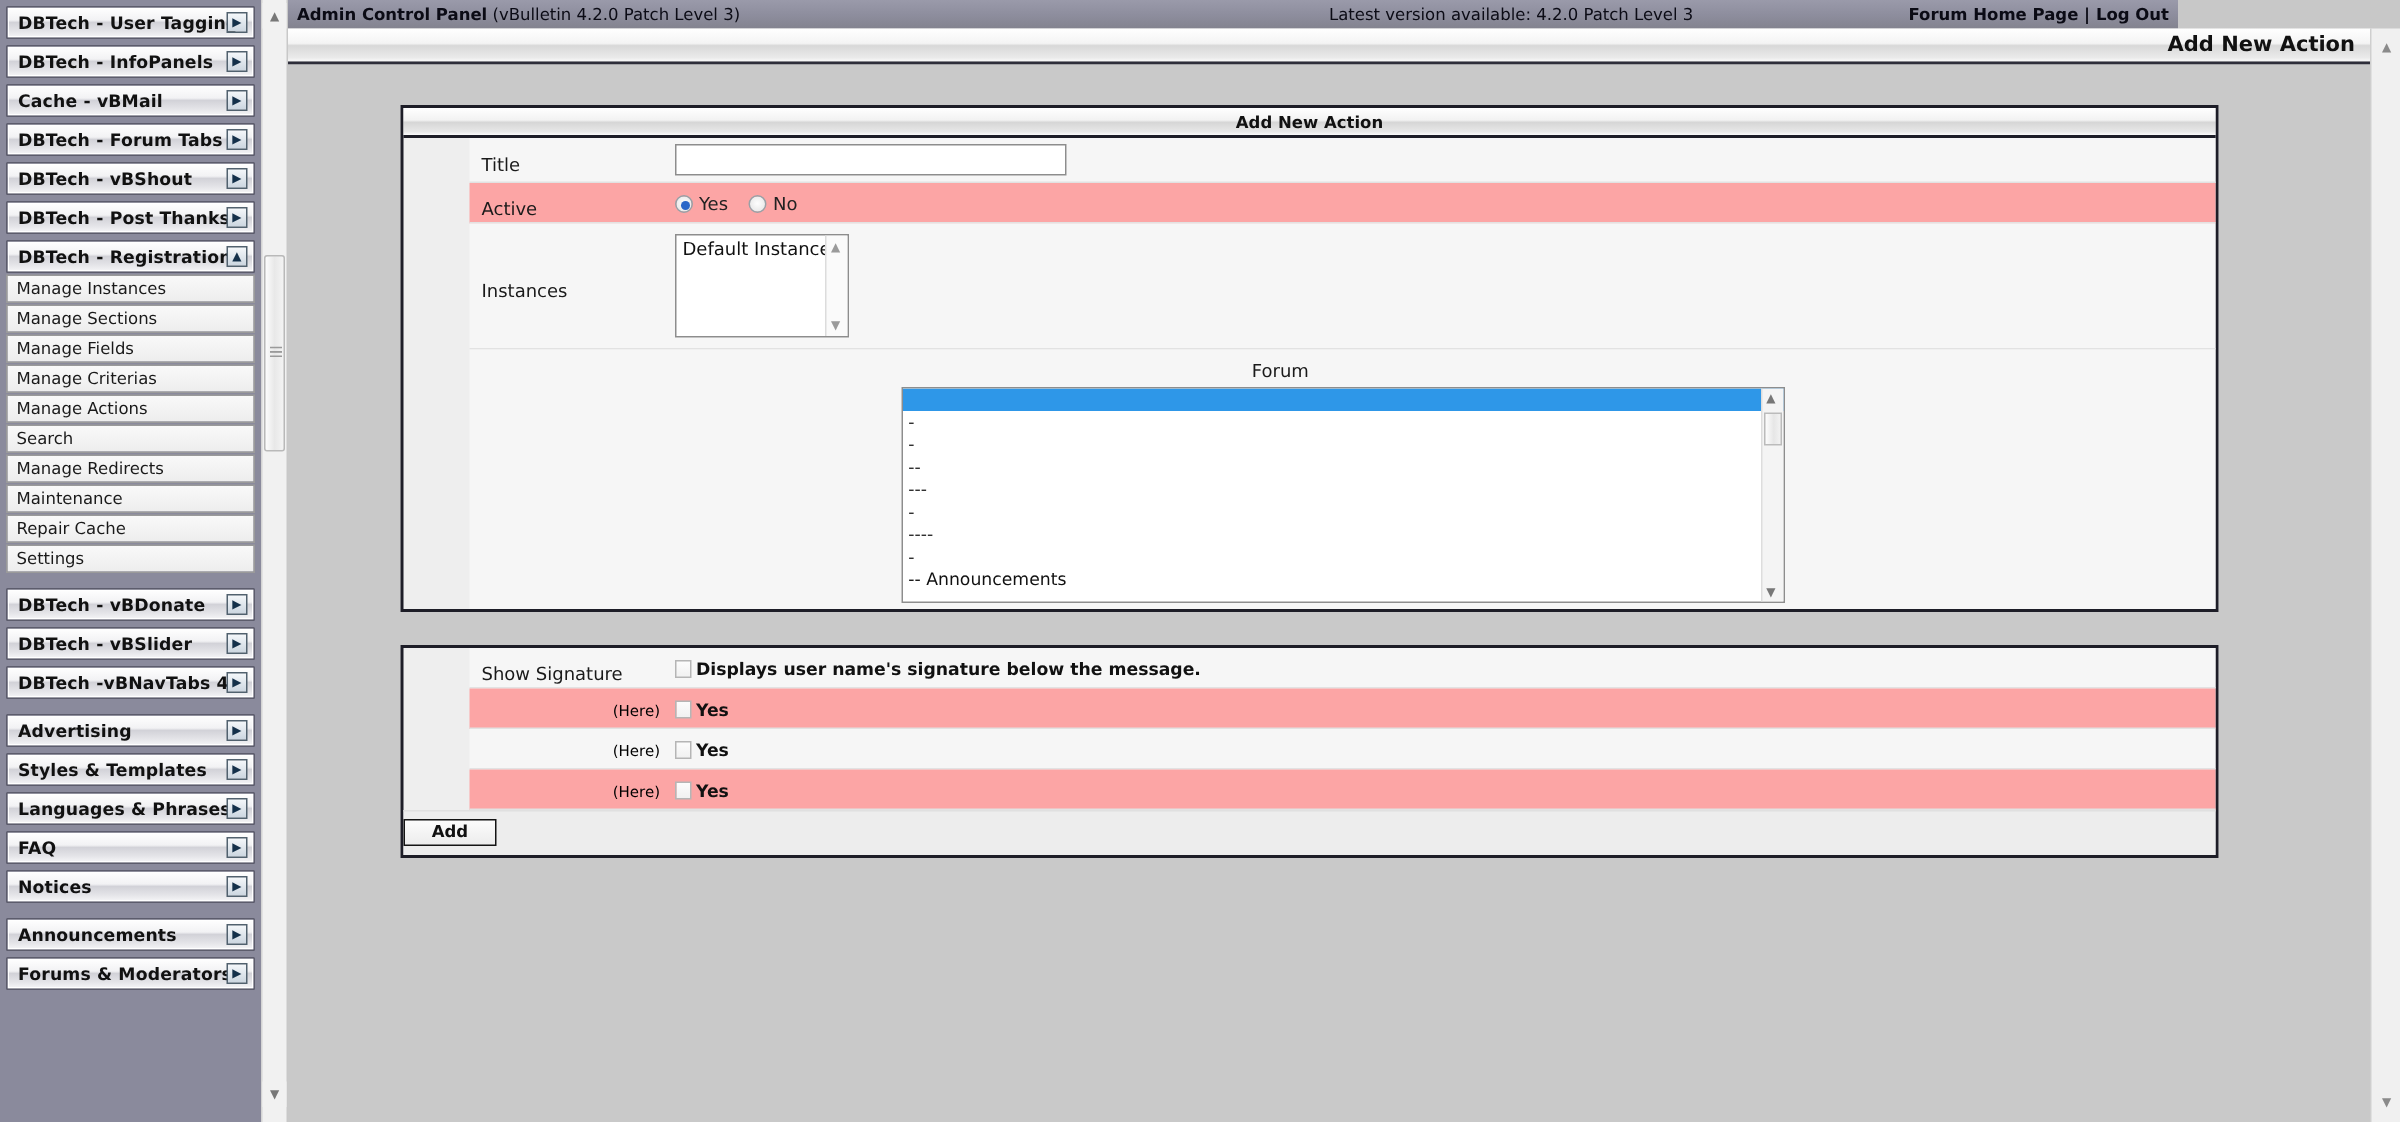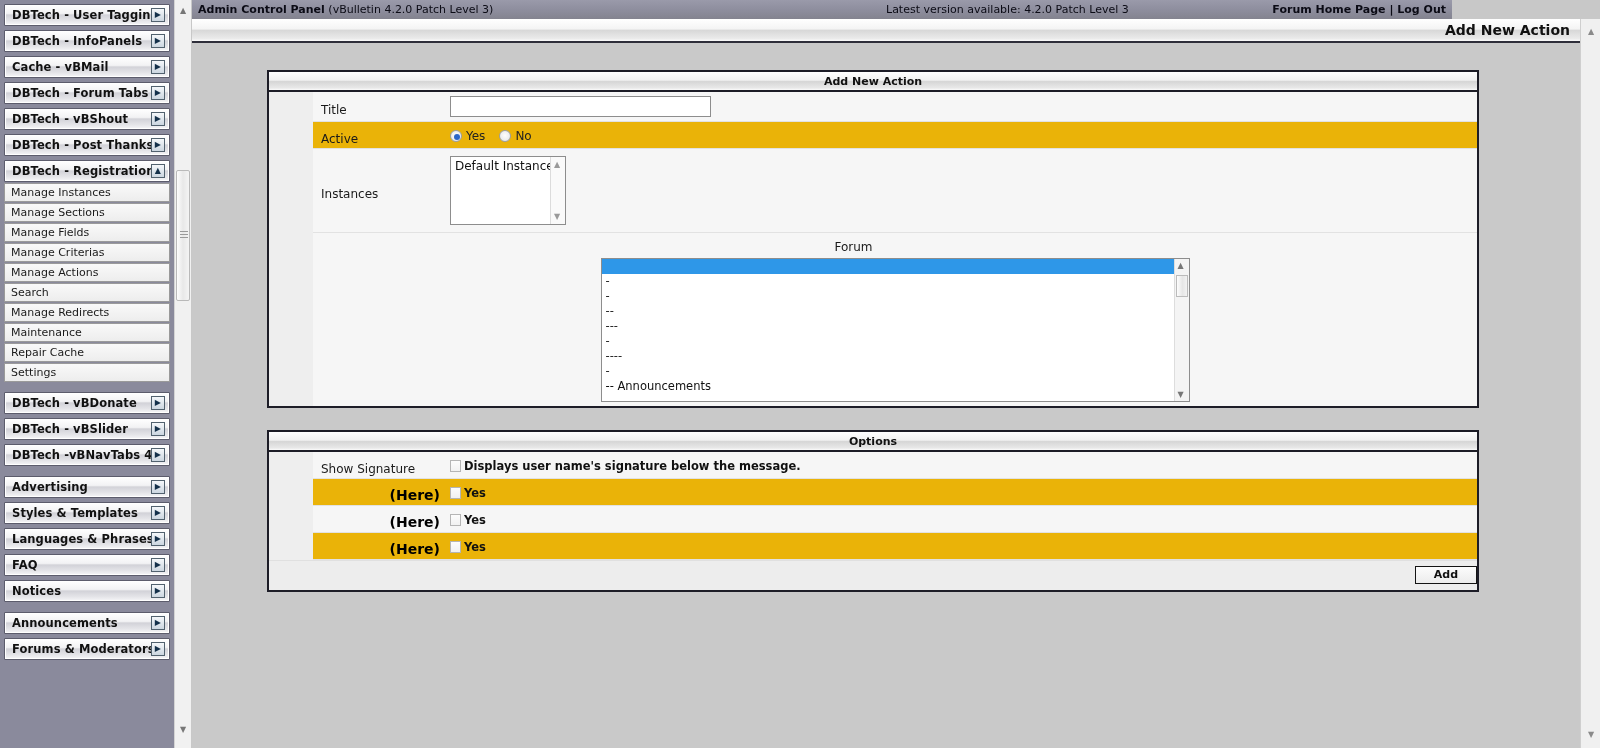--- a/index.html
+++ b/index.html
@@ -146,29 +146,29 @@
     display: flex; align-items: center; justify-content: center;
     font-weight: bold; font-size: 11px; color: #111;
   }
   .frow {
     display: flex; align-items: center;
     min-height: 27px;
     border-bottom: 1px solid #e2e2e2;
     margin-left: 44px;
   }
   .frow.alt { background: #f6f6f6; }
-  .frow.norm { background: #eab308; }
+  .frow.norm { background: #fca5a5; }
   .flabel {
     width: 137px;
     padding: 7px 0 0 8px;
     font-size: 12px; color: #1a1a1a;
     flex: none;
   }
   .flabel.here {
-    font-weight: bold; font-size: 14px; text-align: right;
+    font-weight: normal; font-size: 10px; text-align: right;
     padding-right: 10px; padding-top: 5px; color: #000;
   }
   .fctrl { padding: 4px 0 4px 0; flex: 1; }
 
   input.txt {
     width: 261px; height: 21px;
     border: 1px solid #8d8d8d;
     background: #fff;
     font-family: "DejaVu Sans", "Liberation Sans", sans-serif;
     font-size: 12px;
@@ -250,21 +250,21 @@
     width: 11px; height: 12px;
     border: 1px solid #b5b5b5;
     background: linear-gradient(to bottom,#fcfcfc,#f1f1f1);
     display: inline-block;
   }
   .cb-lbl { font-size: 11.5px; font-weight: bold; color: #111; }
 
   .panel-foot {
     background: #ededed;
     padding: 5px 0 6px 0;
-    display: flex; justify-content: flex-end;
+    display: flex; justify-content: flex-start;
     border-top: 1px solid #e0e0e0;
   }
   .btn-add {
     min-width: 62px; height: 18px;
     background: linear-gradient(to bottom,#fcfcfc,#ececec);
     border: 1px solid #141414;
     font-family: "DejaVu Sans", "Liberation Sans", sans-serif;
     font-size: 11px; font-weight: bold; color: #111;
     cursor: pointer;
     padding: 0 12px;
@@ -477,21 +477,20 @@
               <span class="a up">▲</span>
               <span class="fb-thumb"></span>
               <span class="a dn">▼</span>
             </div>
           </div>
         </div>
       </div>
     </div>
 
     <div class="panel" id="options-panel" style="top:387px;">
-      <div class="panel-title">Options</div>
       <div id="options-rows">
           <div class="frow alt">
             <div class="flabel">Show Signature</div>
             <div class="fctrl">
               <div class="cb-wrap">
                 <span class="cbox"></span>
                 <span class="cb-lbl">Displays user name's signature below the message.</span>
               </div>
             </div>
           </div>

